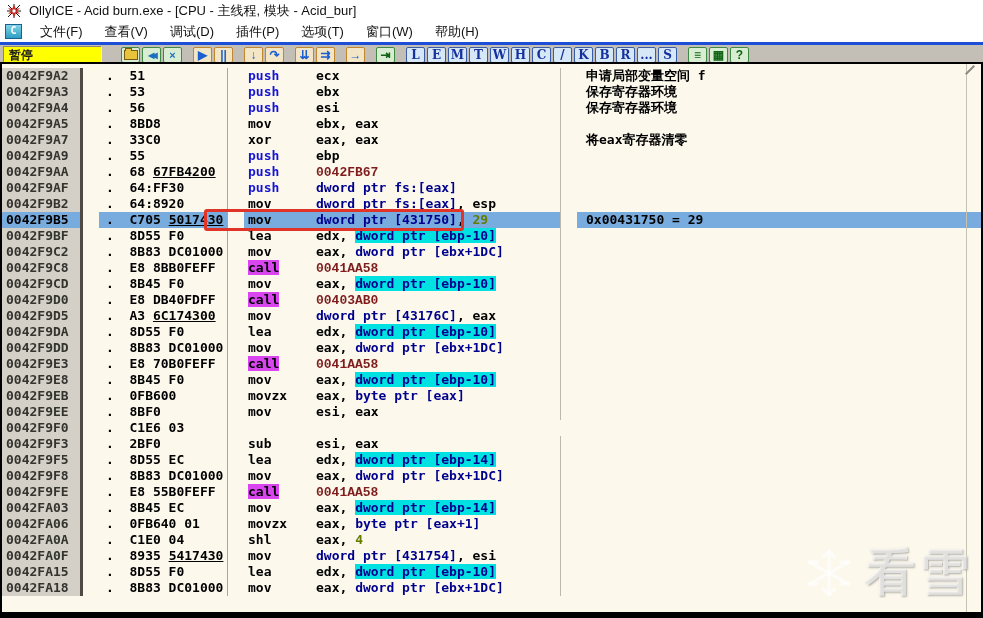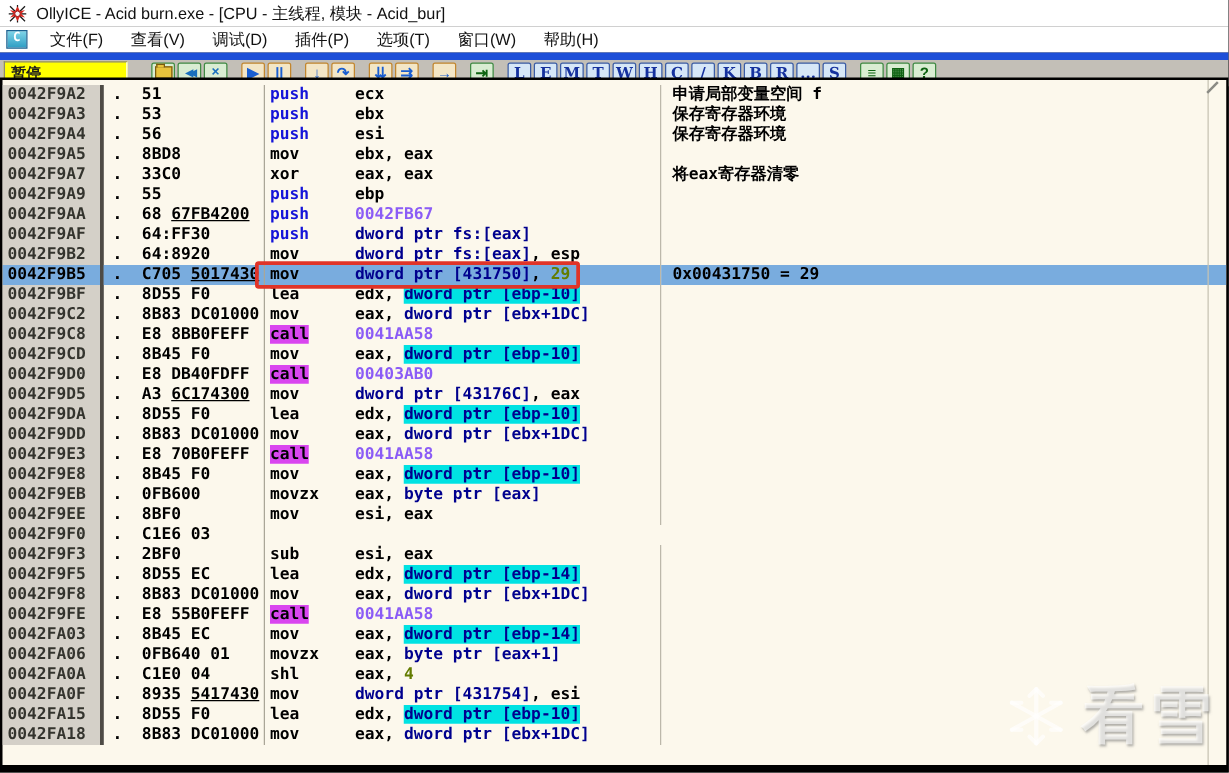--- a/index.html
+++ b/index.html
@@ -10,21 +10,21 @@
             display:flex;align-items:center;gap:7px;padding-left:6px;font-size:13px;color:#111;}
   .app-icon{width:16px;height:16px;flex:0 0 auto;}
   .menubar{position:absolute;top:21px;left:0;right:0;height:21px;background:#fff;
            display:flex;align-items:center;font-size:13px;color:#111;}
   .sysmenu-icon{width:15px;height:13px;margin:0 7px 0 5px;background:linear-gradient(#7fd4e8,#2e9ec4);
            border:1px solid #1a6090;color:#fff;font-weight:bold;font-size:10px;line-height:12px;
            text-align:center;font-family:"DejaVu Sans Mono",monospace;}
   .menu-item{padding:2px 11px;cursor:default;}
   
   .toolbar{position:absolute;top:42px;left:0;right:0;height:20px;background:#c3bfb7;
-           border-top:6px solid #1d4ed8;border-bottom:1px solid #6e6a62;
+           border-top:3px solid #1d4ed8;border-bottom:1px solid #6e6a62;
            display:flex;align-items:center;}
   .status-box{width:92px;height:14px;margin-left:3px;background:#ffff00;color:#1c1c1c;
            border:1px solid #8a8678;border-right-color:#fff;border-bottom-color:#fff;
            font-weight:bold;font-size:12px;line-height:14px;padding:1px 0 1px 5px;}
   .btn{width:19px;height:16px;margin:0 1px;border-radius:2px;display:flex;align-items:center;
        justify-content:center;font-size:11px;font-weight:bold;cursor:default;box-sizing:border-box;}
   .g-file{background:#d9edd2;border:1px solid #3f8a43;color:#1a6fbe;}
   .g-run{background:#f3e6c6;border:1px solid #c2862e;color:#1a5ed0;font-size:12px;}
   .g-step{background:#f3e6c6;border:1px solid #c2862e;color:#1a5ed0;font-size:12px;}
   .g-letter{background:#d6e7f7;border:1px solid #3a5ca6;color:#15319e;
@@ -33,36 +33,36 @@
   .gap{width:9px;flex:0 0 auto;}
   .folder-glyph{position:relative;width:12px;height:8px;background:#e8c33c;border:1px solid #7a5a10;}
   .folder-glyph:before{content:"";position:absolute;top:-3px;left:0;width:5px;height:2px;
             background:#e8c33c;border:1px solid #7a5a10;border-bottom:none;}
   
   .frame{position:absolute;top:62px;left:0;right:0;bottom:0;background:#000;}
   .pane{position:absolute;top:2px;left:2px;right:2px;bottom:6px;background:#fcf8ec;
         overflow:hidden;font-family:"DejaVu Sans Mono",monospace;font-weight:bold;
         font-size:13px;color:#000;}
   .rows{position:absolute;top:4px;left:0;right:0;}
-  .drow{display:flex;height:16px;line-height:16px;white-space:pre;}
+  .drow{display:flex;height:16px;line-height:16px;white-space:pre;gap:16px;}
   .c-addr{flex:0 0 74px;background:#d4d0c8;color:#34342e;padding-left:4px;
           border-right:3px solid #4e4b45;overflow:hidden;}
   .c-hex{flex:0 0 121px;padding-left:7px;border-right:1px solid #aaa698;overflow:hidden;}
   .c-ins{flex:0 0 312px;padding-left:4px;border-right:1px solid #bcb8aa;overflow:hidden;}
   .c-com{flex:1 1 auto;padding-left:9px;overflow:hidden;}
   .drow.sel .c-addr,.drow.sel .c-hex,.drow.sel .c-ins,.drow.sel .c-com{background:#79acde;color:#000;}
   .mn{display:inline-block;min-width:68px;}
   .mn-push{color:#1414d8;}
   .mn-call{background:#d946ef;color:#000;}
   .hx-u{text-decoration:underline;}
   .op-plain{color:#000;}
   .op-mem{color:#00008e;}
   .op-stk{color:#00008e;background:#00e2e2;}
   .op-imm{color:#637c00;}
-  .op-addr{color:#8b5cf6;}
+  .op-addr{color:#7f1d1d;font-family:Liberation Mono, monospace;}
   .v-div{position:absolute;top:0;bottom:0;width:1px;background:#c6c2b2;}
   .corner-mark{position:absolute;top:5px;right:5px;width:12px;height:2px;background:#8a8a84;
                transform:rotate(-45deg);}
   
   .red-box{position:absolute;left:202px;top:145px;width:254px;height:16px;
            border:3px solid #e03428;border-radius:3px;z-index:6;pointer-events:none;}
   .watermark{position:absolute;right:8px;bottom:6px;display:flex;align-items:center;gap:10px;
            color:rgba(255,255,255,0.62);z-index:5;pointer-events:none;
            text-shadow:1px 1px 2px rgba(110,110,110,0.55);margin-top:36px;}
   .wm-text{font-size:50px;font-weight:bold;letter-spacing:4px;font-family:"Liberation Sans",sans-serif;}

